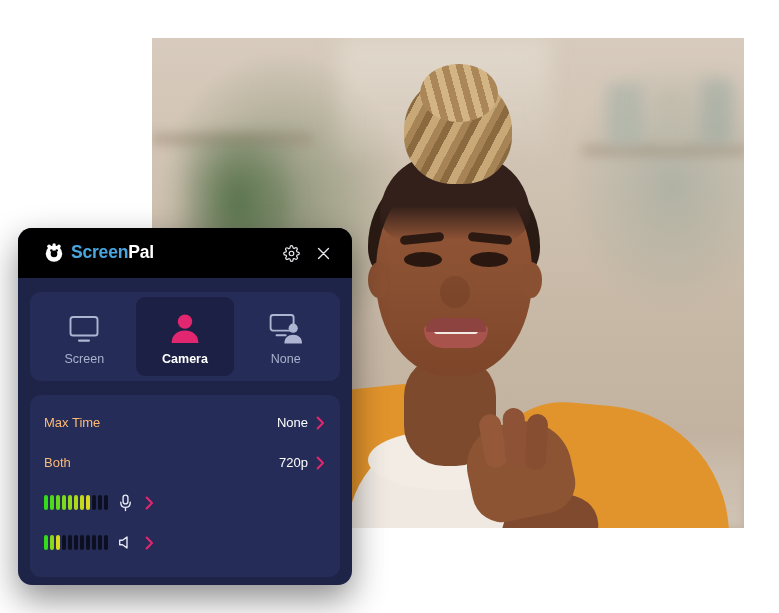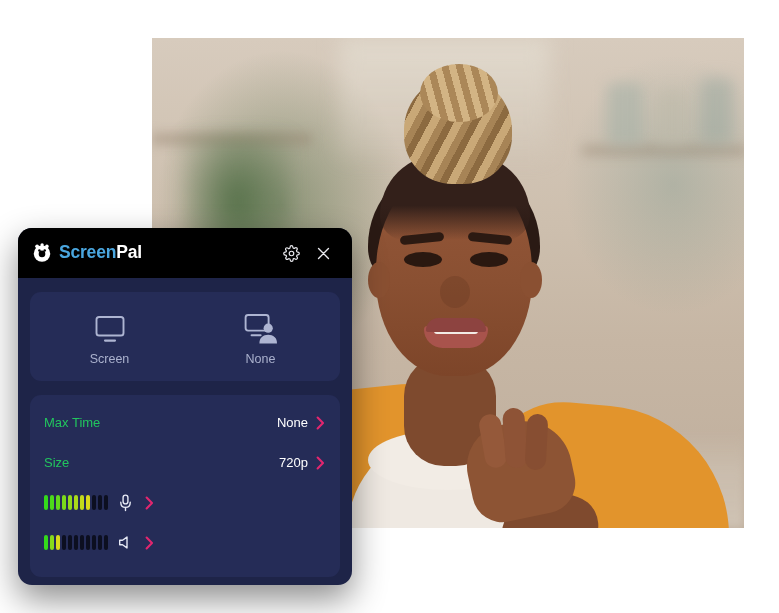--- a/index.html
+++ b/index.html
@@ -150,21 +150,21 @@
     border-radius: 14px;
     background: #1e2448;
     box-shadow: 0 14px 34px rgba(0,0,0,0.45);
     overflow: hidden;
   }
   .rec-header {
     height: 50px;
     background: #000000;
     display: flex;
     align-items: center;
-    padding: 0 16px 0 14px;
+    padding: 0 16px 0 26px;
   }
   .logo-wrap { display: flex; align-items: center; gap: 7px; }
   .logo-mark {
     width: 20px; height: 20px; position: relative; flex: none;
   }
   .logo-text {
     font-size: 17.5px;
     font-weight: bold;
     letter-spacing: -0.2px;
     line-height: 1;
@@ -213,21 +213,21 @@
     border-radius: 11px;
     padding: 8px 14px 14px 14px;
   }
   .setting-row {
     display: flex;
     align-items: center;
     height: 40px;
   }
   .setting-label {
     font-size: 13px;
-    color: #22c55e;
+    color: #fdba74;
     flex: 1;
     white-space: nowrap;
   }
   .setting-value {
     font-size: 13px;
     color: #ffffff;
     margin-right: 6px;
     white-space: nowrap;
   }
   .chev { width: 12px; display: flex; align-items: center; justify-content: center; color: #e2266f; }
@@ -317,20 +317,29 @@
       <div class="mode-tab">
         <span class="mode-icon">
           <svg width="34" height="30" viewBox="0 0 34 30" fill="none" stroke="#aeb5d2" stroke-width="1.9">
             <rect x="3.5" y="3" width="27" height="18.5" rx="2.6"></rect>
             <path d="M12 26.6 H22" stroke-linecap="round" stroke-width="2.1"></path>
           </svg>
         </span>
         <span class="mode-label">Screen</span>
       </div>
 
+      <div class="mode-tab active">
+        <span class="mode-icon">
+          <svg width="34" height="32" viewBox="0 0 34 32" fill="#e2266f">
+            <circle cx="17" cy="9.6" r="7.2"></circle>
+            <path d="M3.6 31 C3.6 22.6 9.6 18.4 17 18.4 C24.4 18.4 30.4 22.6 30.4 31 Z"></path>
+          </svg>
+        </span>
+        <span class="mode-label">Camera</span>
+      </div>
 
       <div class="mode-tab">
         <span class="mode-icon">
           <svg width="36" height="31" viewBox="0 0 36 31" fill="none">
             <rect x="2.6" y="2" width="23" height="15.6" rx="2.5" stroke="#aeb5d2" stroke-width="1.9"></rect>
             <path d="M8.6 22.2 H17.6" stroke="#aeb5d2" stroke-width="2.1" stroke-linecap="round"></path>
             <circle cx="25.2" cy="15.2" r="4.6" fill="#aeb5d2"></circle>
             <path d="M16.4 30.4 C16.4 24.6 20.2 21.8 25.2 21.8 C30.2 21.8 34 24.6 34 30.4 Z" fill="#aeb5d2"></path>
           </svg>
         </span>
@@ -345,21 +354,21 @@
         <span class="setting-label">Max Time</span>
         <span class="setting-value">None</span>
         <span class="chev">
           <svg width="9" height="14" viewBox="0 0 9 14" fill="none" stroke="currentColor" stroke-width="2.1" stroke-linecap="round" stroke-linejoin="round">
               <path d="M1.6 1.6 L7 7 L1.6 12.4"></path>
             </svg>
         </span>
       </div>
 
       <div class="setting-row">
-        <span class="setting-label">Size</span>
+        <span class="setting-label">Both</span>
         <span class="setting-value">720p</span>
         <span class="chev">
           <svg width="9" height="14" viewBox="0 0 9 14" fill="none" stroke="currentColor" stroke-width="2.1" stroke-linecap="round" stroke-linejoin="round">
               <path d="M1.6 1.6 L7 7 L1.6 12.4"></path>
             </svg>
         </span>
       </div>
 
       <div class="setting-row">
         <span class="meter">

